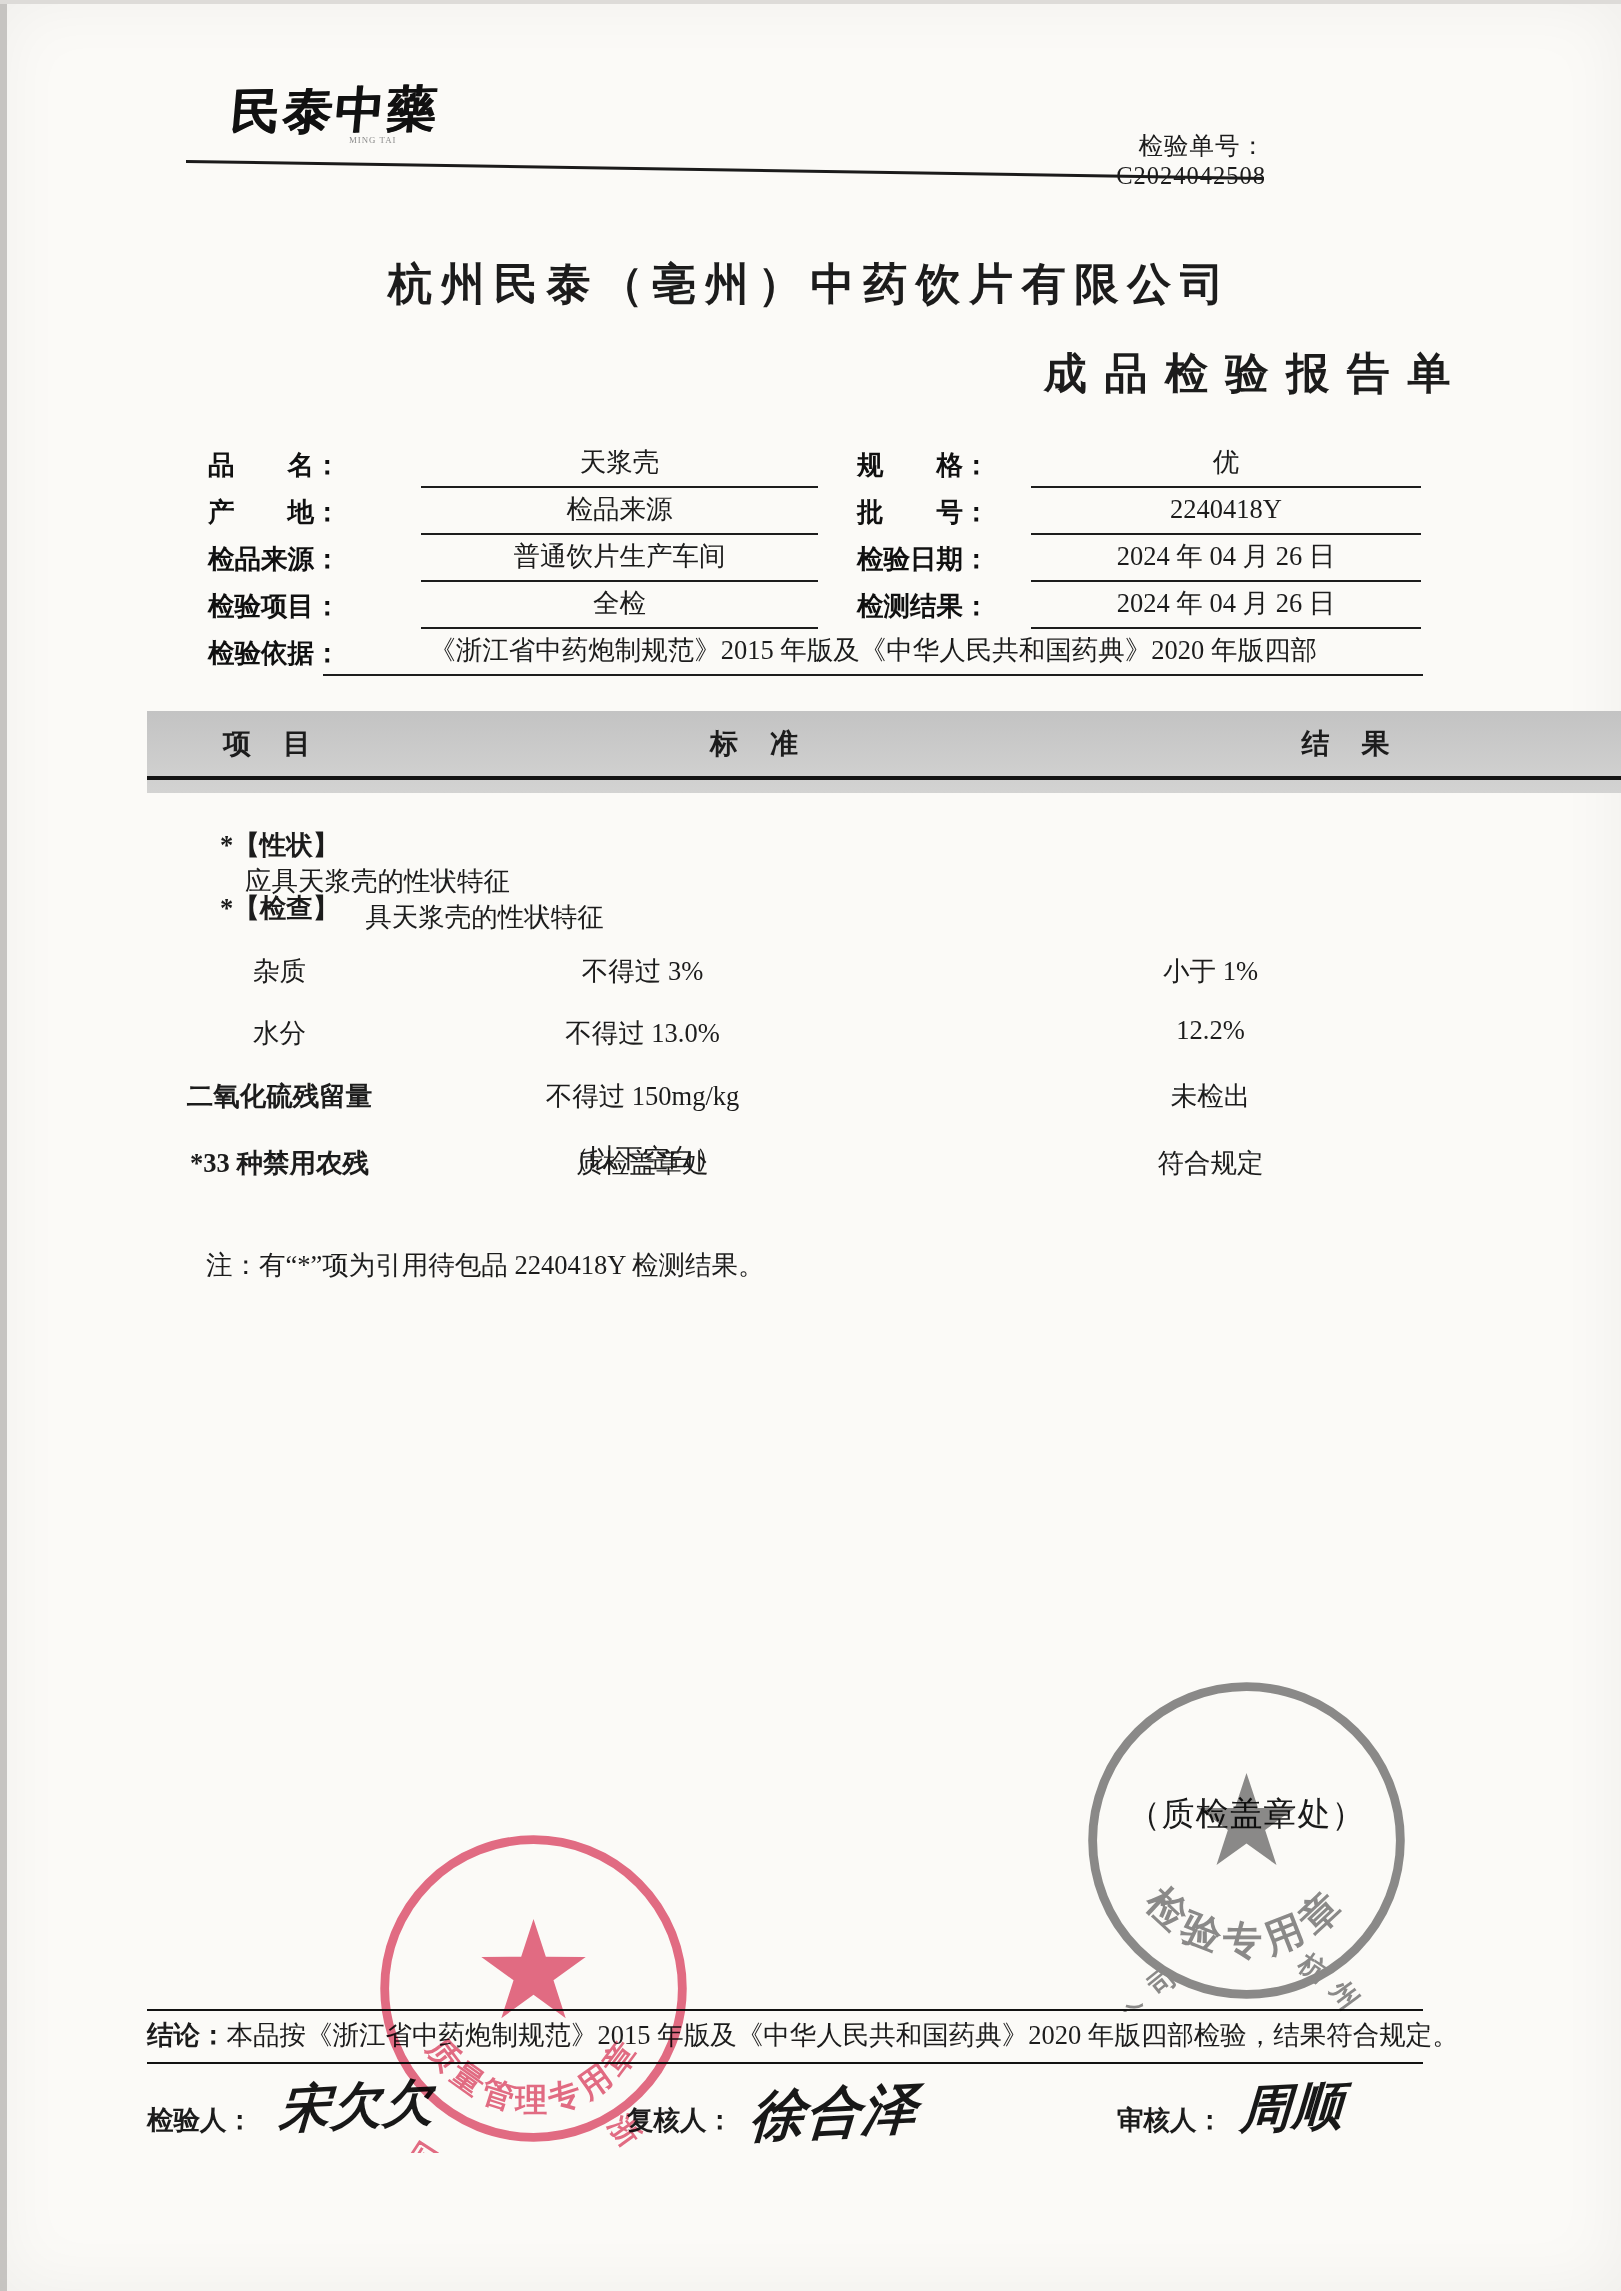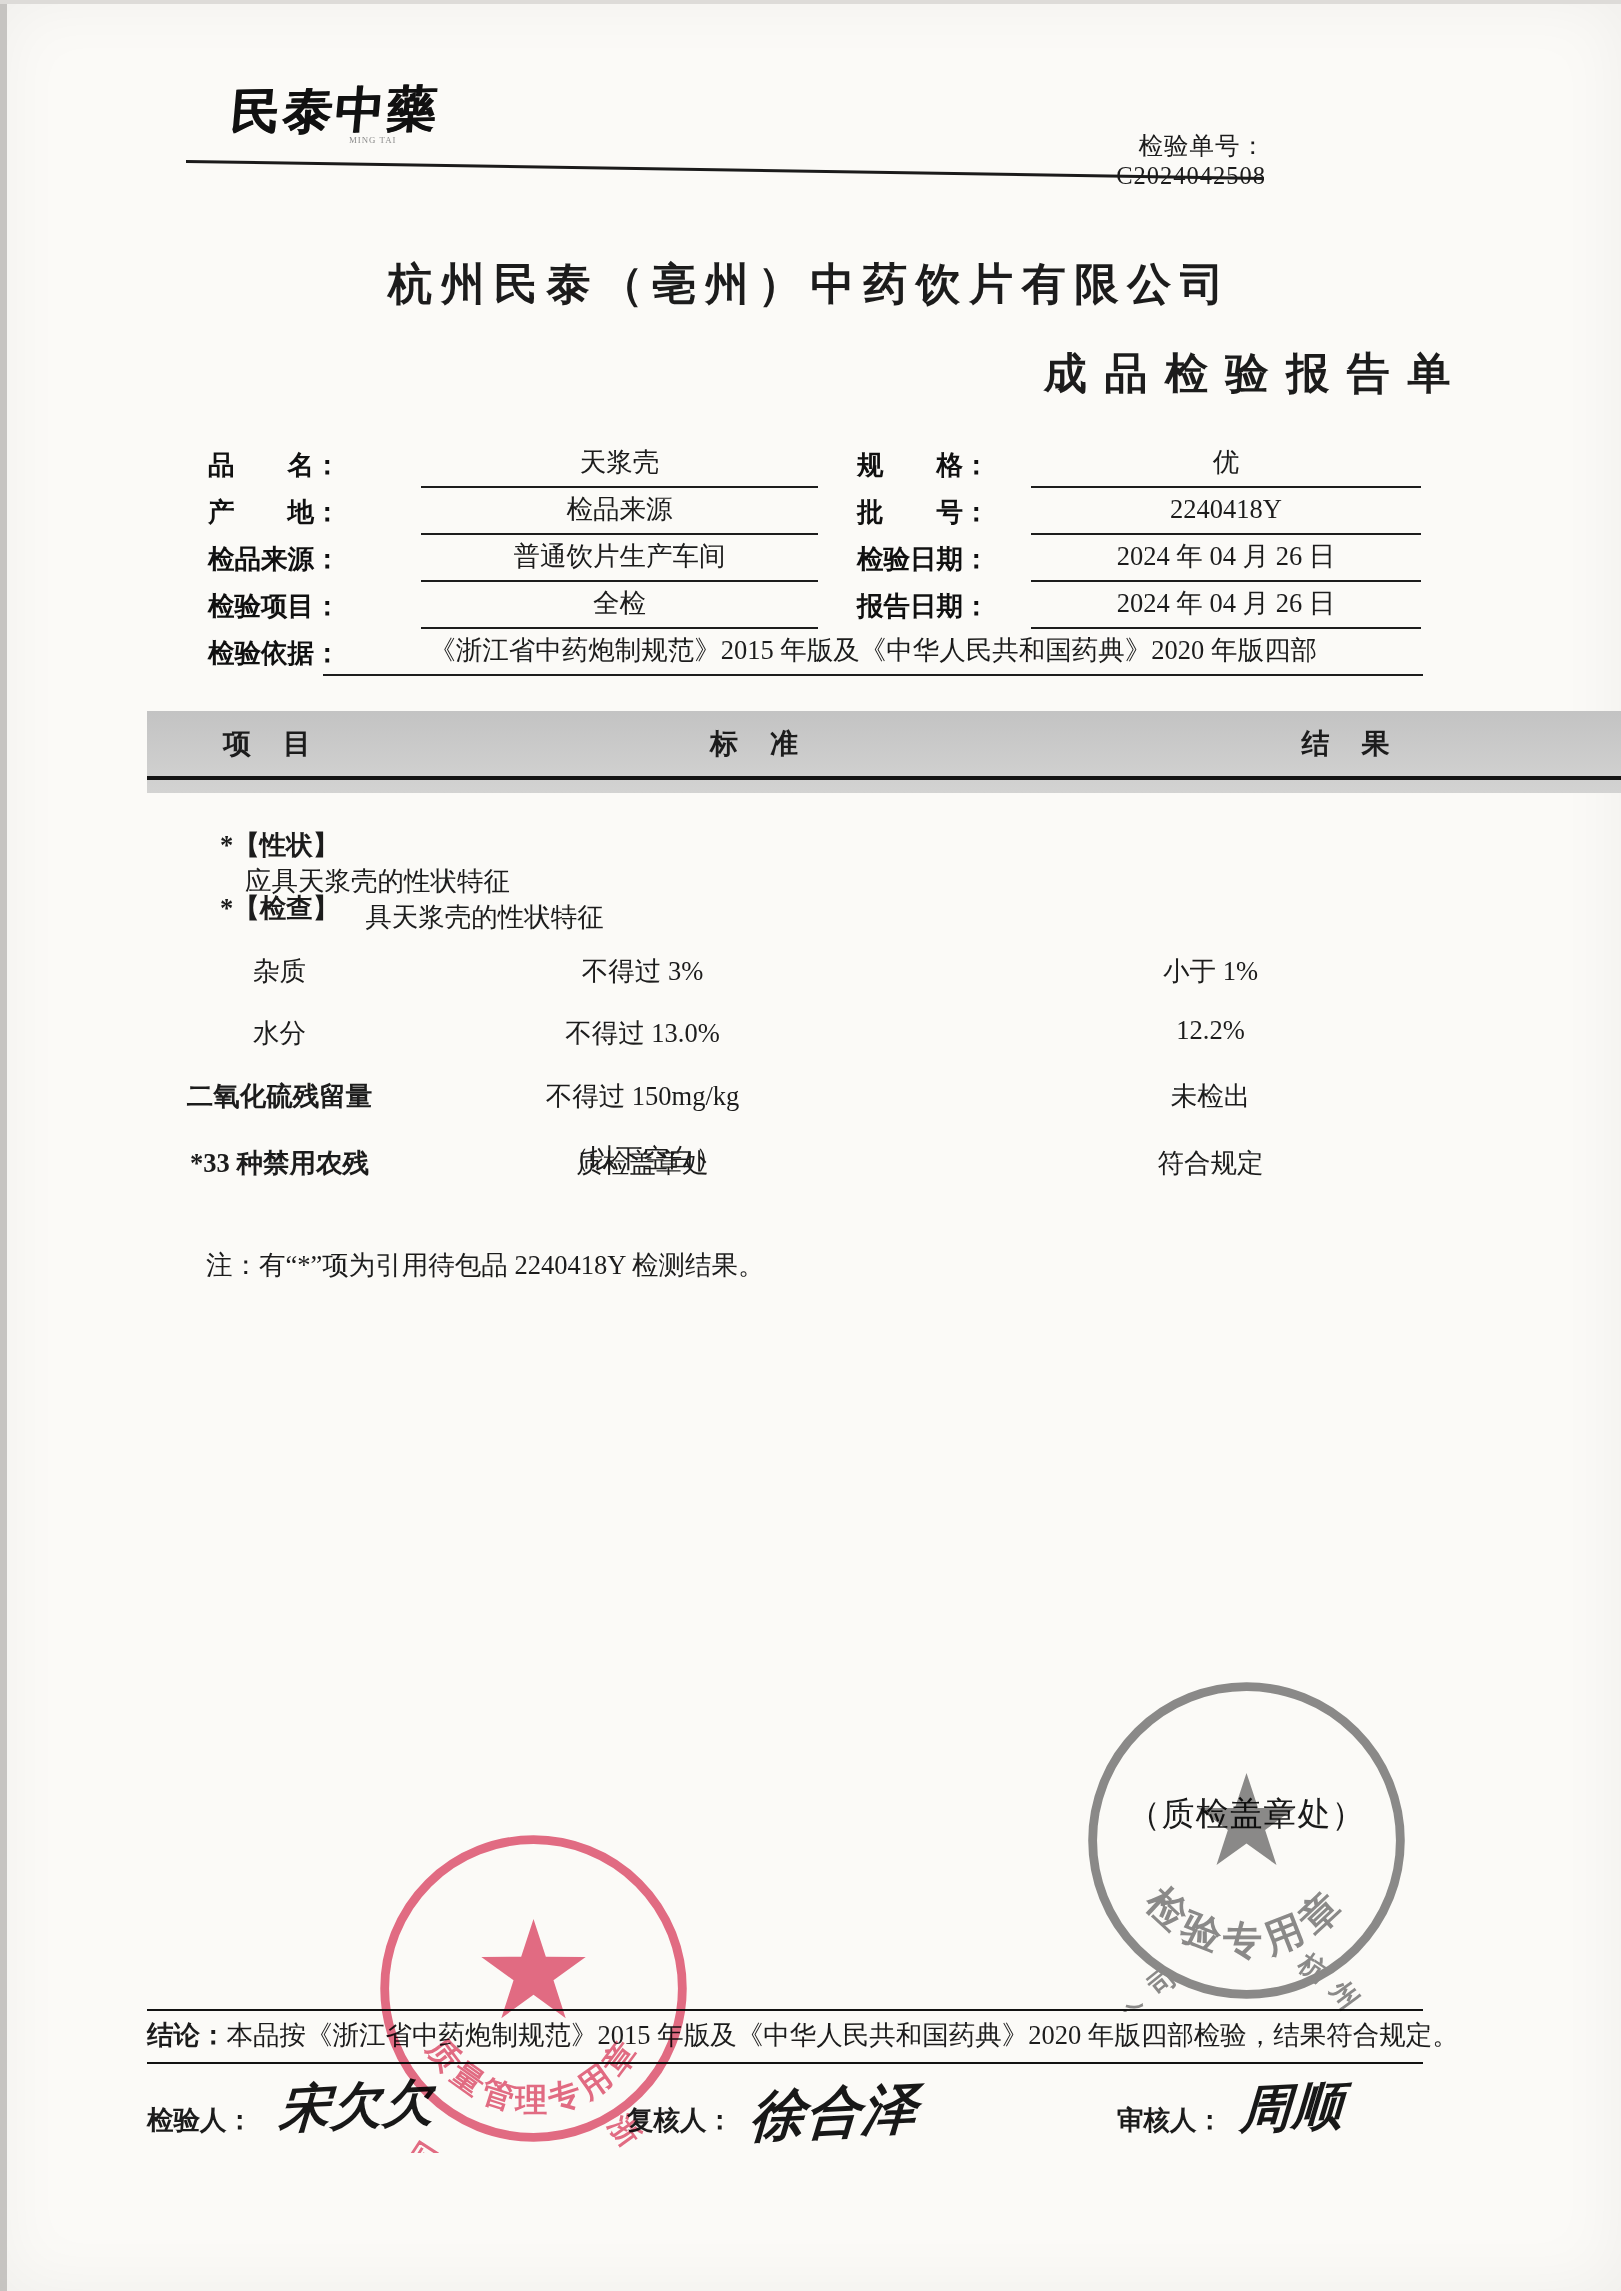--- a/index.html
+++ b/index.html
@@ -95,21 +95,21 @@
   <div class="f-label" style="left:857px;top:494px;">批　　号：</div>
   <div class="f-value rv" style="top:490px;">2240418Y</div>
 
   <div class="f-label" style="left:208px;top:541px;">检品来源：</div>
   <div class="f-value lv" style="top:537px;">普通饮片生产车间</div>
   <div class="f-label" style="left:857px;top:541px;">检验日期：</div>
   <div class="f-value rv" style="top:537px;">2024 年 04 月 26 日</div>
 
   <div class="f-label" style="left:208px;top:588px;">检验项目：</div>
   <div class="f-value lv" style="top:584px;">全检</div>
-  <div class="f-label" style="left:857px;top:588px;">报告日期：</div>
+  <div class="f-label" style="left:857px;top:588px;">检测结果：</div>
   <div class="f-value rv" style="top:584px;">2024 年 04 月 26 日</div>
 
   <div class="f-label" style="left:208px;top:635px;">检验依据：</div>
   <div class="f-value" style="left:323px;width:1100px;top:631px;">《浙江省中药炮制规范》2015 年版及《中华人民共和国药典》2020 年版四部</div>
 
   <div class="thead">
     <div class="thead-cells">
       <div class="thc1">项　目</div>
       <div class="thc2">标　准</div>
       <div class="thc3">结　果</div>

